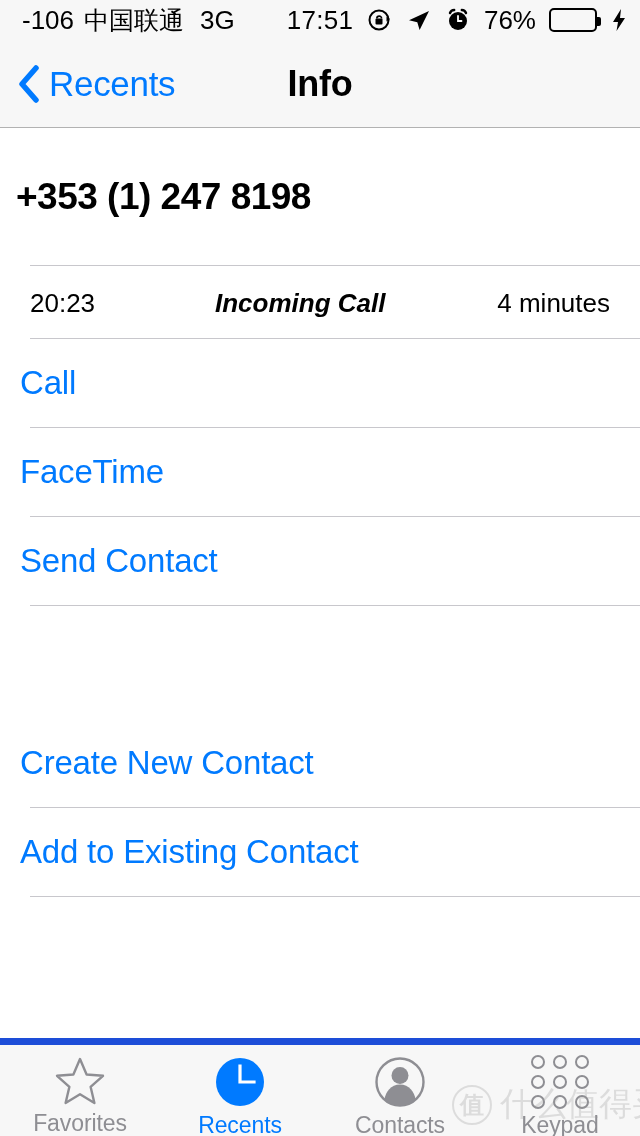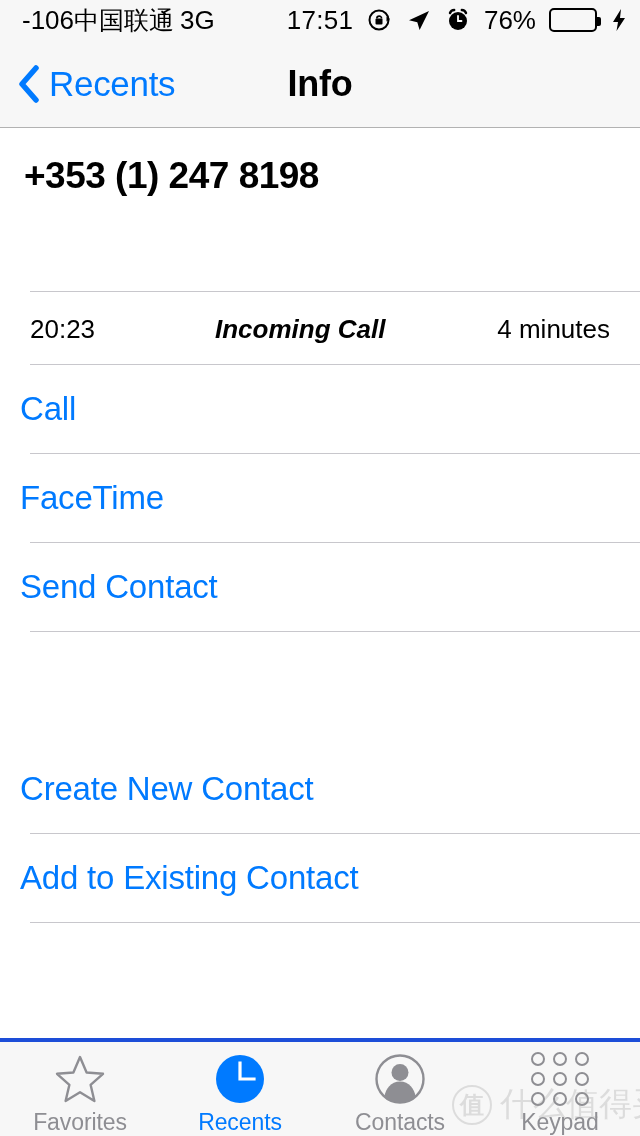--- a/index.html
+++ b/index.html
@@ -19,21 +19,21 @@
   
   .status-bar {
     position:absolute; top:0; left:0;
     width:640px; height:40px;
     background:#f7f7f7;
     display:flex; align-items:center;
     font-size:26px; color:#000;
   }
   .status-left {
     position:absolute; left:22px; top:0; height:40px;
-    display:flex; align-items:center; 
+    display:flex; align-items:center; gap:10px;
     white-space:nowrap;
   }
   .status-left .carrier-cn { font-size:25px; letter-spacing:0px; }
   .status-left .signal-num { font-size:26px; font-weight:400; }
   .status-left .net-type { font-size:26px; margin-left:6px; }
   .status-center {
     position:absolute; left:0; top:0; width:640px; height:40px;
     display:flex; align-items:center; justify-content:center;
     font-size:26px; font-weight:400; letter-spacing:0.3px;
   }
@@ -82,23 +82,22 @@
     width:640px; height:909px;
     background:#fff;
   }
   .sep {
     height:1px; background:#c8c7cc;
     margin-left:30px;
   }
 
   .phone-block {
     height:136px;
-    display:flex; 
-    padding-left:24px;
-    margin-top:26px;
+    display:flex; align-items:center;
+    padding-left:16px;
   }
   .phone-number {
     font-size:37px; font-weight:700; color:#000;
     letter-spacing:-0.5px;
   }
 
   .call-log {
     padding-left:30px; padding-right:30px;
     padding-top:22px; padding-bottom:18px;
   }
@@ -122,21 +121,21 @@
     letter-spacing:-0.2px;
     cursor:pointer;
   }
   .gap-block { height:113px; }
 
   
   .tab-bar {
     position:absolute; left:0; top:1038px;
     width:640px; height:98px;
     background:#f7f7f7;
-    border-top:4px solid #1d4ed8;
+    border-top:7px solid #1d4ed8;
     display:flex;
   }
   .tab {
     flex:1;
     display:flex; flex-direction:column;
     align-items:center; justify-content:flex-start;
     padding-top:11px;
     cursor:pointer;
   }
   .tab-icon {

